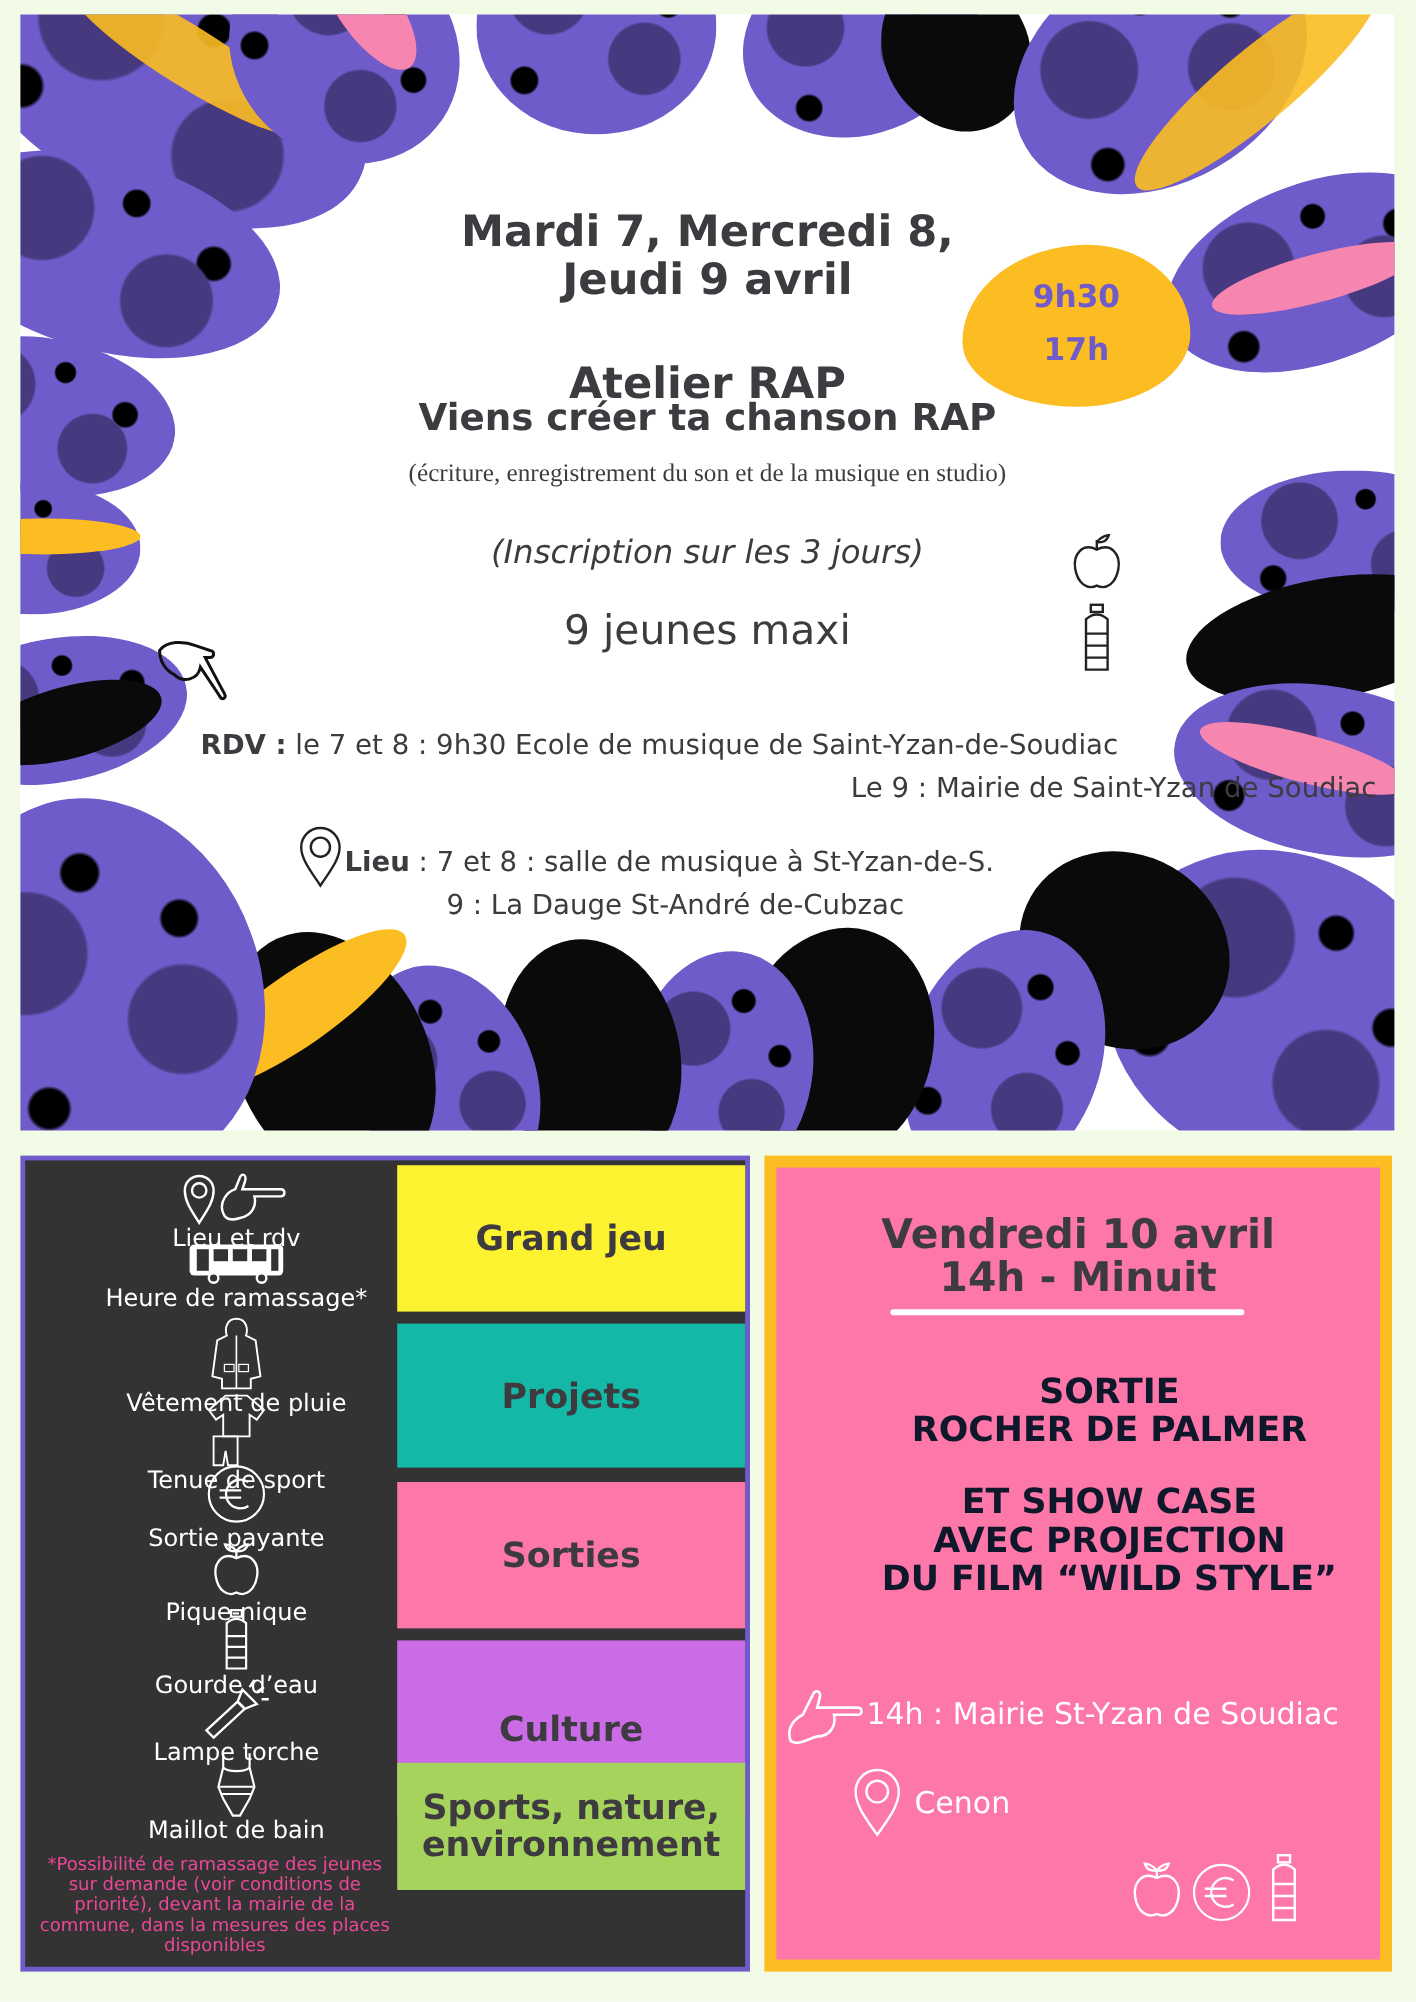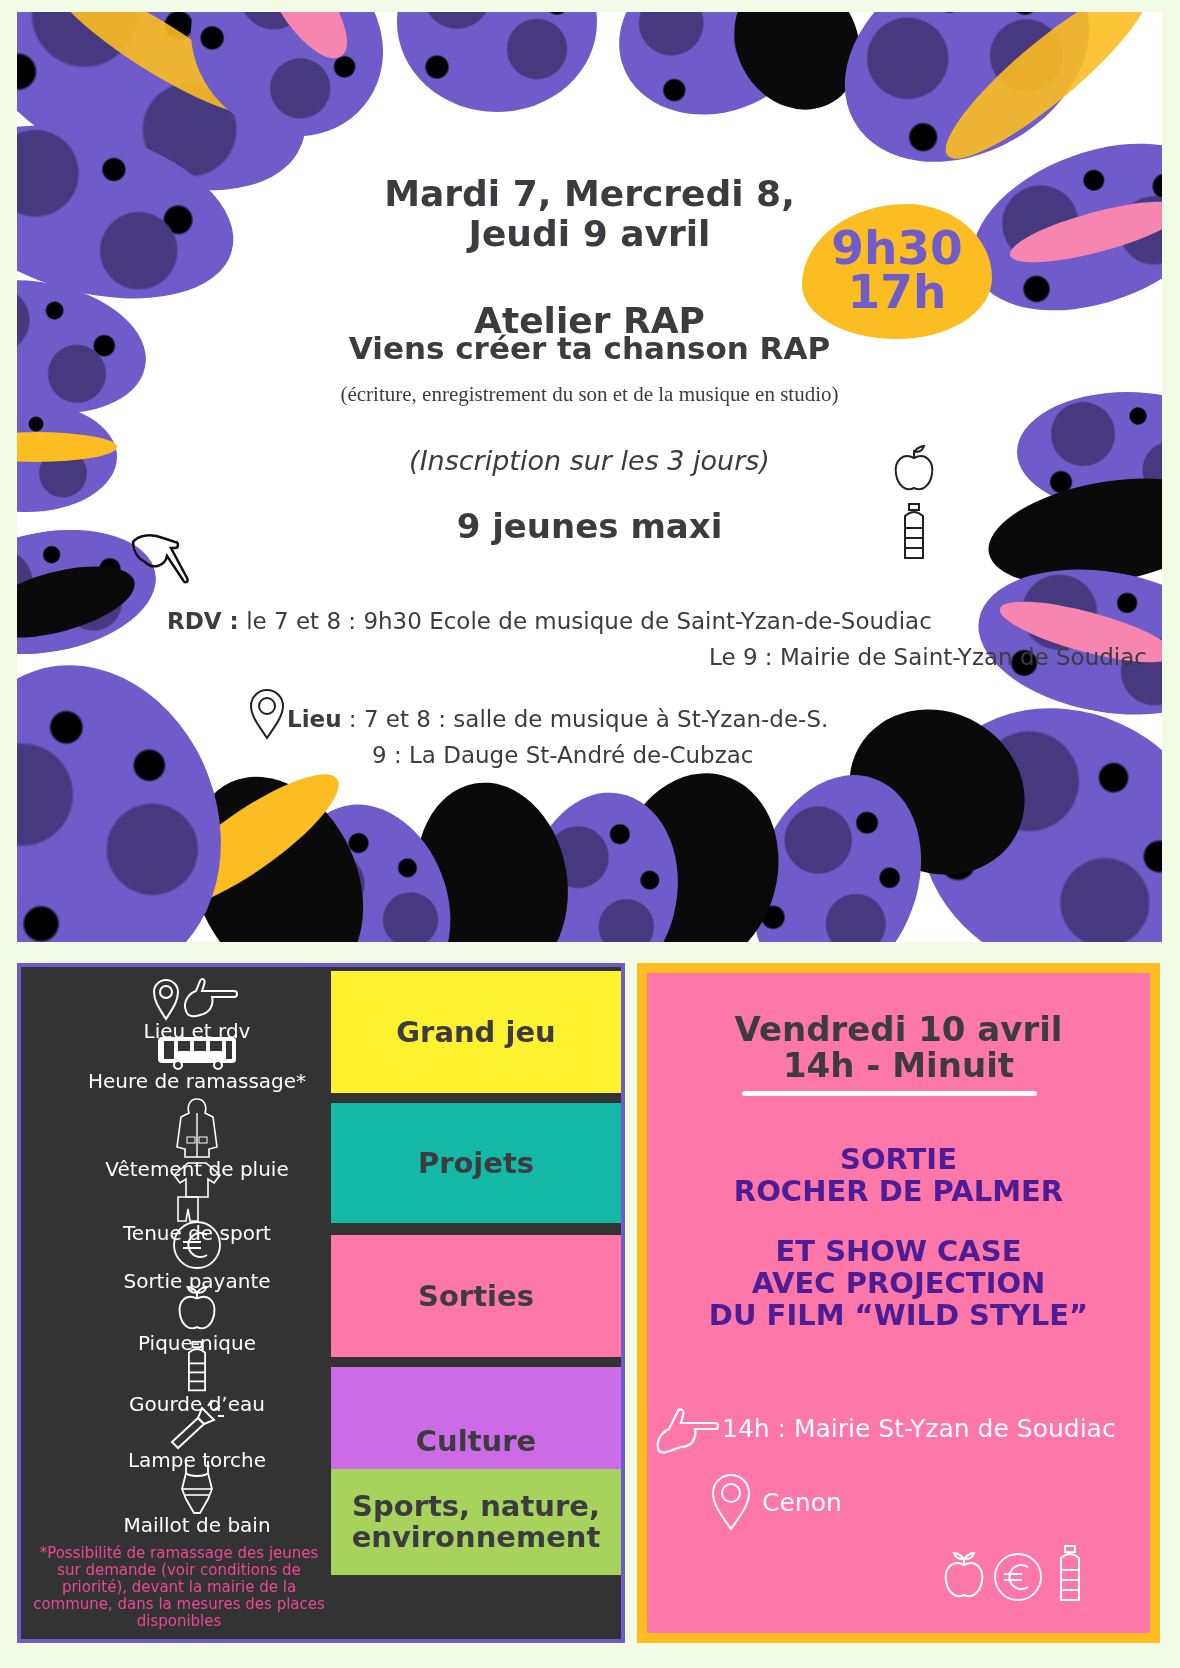--- a/index.html
+++ b/index.html
@@ -15,39 +15,39 @@
   .p-yellow { background:#fbbd22; }
   .p-pink { background:#f686b0; }
   .p-black { background:#0a0a0a; }
   .center { position:absolute; left:0; top:0; width:100%; height:100%; }
   .c-text { position:absolute; width:100%; text-align:center; color:#3d3b3f; }
   .dates { top:162px; font-size:36px; font-weight:bold; line-height:40px; }
   .title { top:278px; font-size:36px; font-weight:bold; line-height:38px;margin-top:12px; }
   .subtitle { top:318px; font-size:31px; font-weight:bold; line-height:36px; }
   .desc { top:365px; font-size:21px; line-height:34px;font-family:Liberation Serif, serif; }
   .insc { top:432px; font-size:27px; font-style:italic; line-height:34px; }
-  .max { top:494px; font-size:34px; font-weight:bold; }
-  .time-blob { position:absolute; left:785px; top:192px; width:190px; height:135px; background:#fbbd22; border-radius:55% 45% 50% 50% / 60% 55% 45% 40%; text-align:center; color:#6f5bc9; font-weight:bold; font-size:47px; line-height:44px; padding-top:22px; box-sizing:border-box; }
+  .max { top:494px; font-size:34px; font-weight:normal; }
+  .time-blob { position:absolute; left:785px; top:192px; width:190px; height:135px; background:#fbbd22; border-radius:55% 45% 50% 50% / 60% 55% 45% 40%; text-align:center; color:#6f5bc9; font-weight:bold; font-size:26px; line-height:44px; padding-top:22px; box-sizing:border-box; }
   .rdv { position:absolute; left:150px; top:596px; font-size:23px; color:#3d3b3f; }
   .rdv2 { position:absolute; left:0; width:1130px; text-align:right; top:632px; font-size:23px; color:#3d3b3f; }
   .lieu { position:absolute; left:270px; top:694px; font-size:23px; color:#3d3b3f; }
   .lieu2 { position:absolute; left:355px; top:730px; font-size:23px; color:#3d3b3f; }
   b.bold { font-weight:bold; }
   .legend { position:absolute; left:17px; top:963px; width:608px; height:680px; background:#6f5bc9; }
   .legend-dark { position:absolute; left:4px; top:4px; width:600px; height:672px; background:#333333; }
   .leg-item { position:absolute; left:0; width:352px; height:58px; display:flex; align-items:center;flex-direction:column; }
   .leg-icon { width:110px; display:flex; justify-content:center; align-items:center; }
   .leg-label { flex:1; text-align:center; color:#ffffff; font-size:20px; line-height:21px; }
   .note { position:absolute; left:8px; top:578px; width:300px; text-align:center; color:#ec4899; font-size:15px; line-height:17px; }
   .cat { position:absolute; left:310px; width:290px; display:flex; align-items:center; justify-content:center; text-align:center; color:#3d3b3f; font-weight:bold; font-size:29px; line-height:31px; }
   .event { position:absolute; left:637px; top:963px; width:523px; height:680px; background:#fbbd22; }
   .event-inner { position:absolute; left:10px; top:10px; width:503px; height:660px; background:#fd77a9; }
   .ev-title { position:absolute; left:0; width:100%; top:38px; text-align:center; color:#3d3b3f; font-weight:bold; font-size:34px; line-height:36px; }
   .ev-line { position:absolute; left:95px; top:118px; width:295px; height:5px; background:#ffffff; border-radius:3px; }
-  .ev-h { position:absolute; left:0; width:100%; text-align:center; color:#4c1d95; font-weight:bold; font-size:29px; line-height:32px; }
+  .ev-h { position:absolute; left:0; width:100%; text-align:center; color:#0f172a; font-weight:bold; font-size:29px; line-height:32px;padding-left:26px; }
   .ev-rdv { position:absolute; left:75px; top:441px; color:#ffffff; font-size:25px; }
   .ev-lieu { position:absolute; left:115px; top:515px; color:#ffffff; font-size:25px; }
 </style>
 </head>
 <body>
 
 <div class="top">
 
   <div class="petal p-purple" style="left:-60px;top:-40px;width:360px;height:200px;transform:rotate(25deg);"></div>
   <div class="petal p-yellow" style="left:20px;top:10px;width:240px;height:50px;transform:rotate(32deg);opacity:.9"></div>

